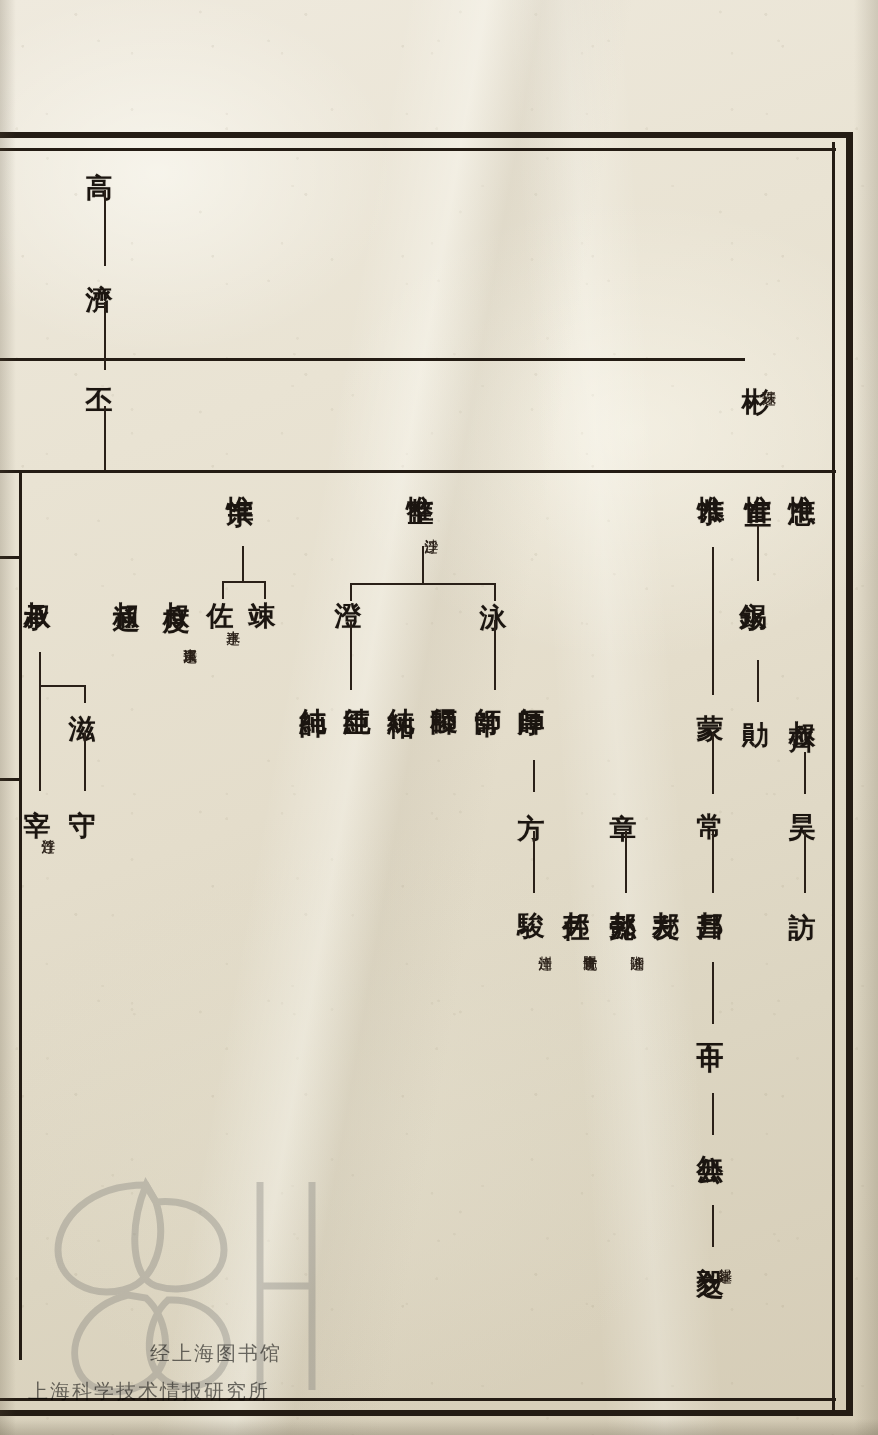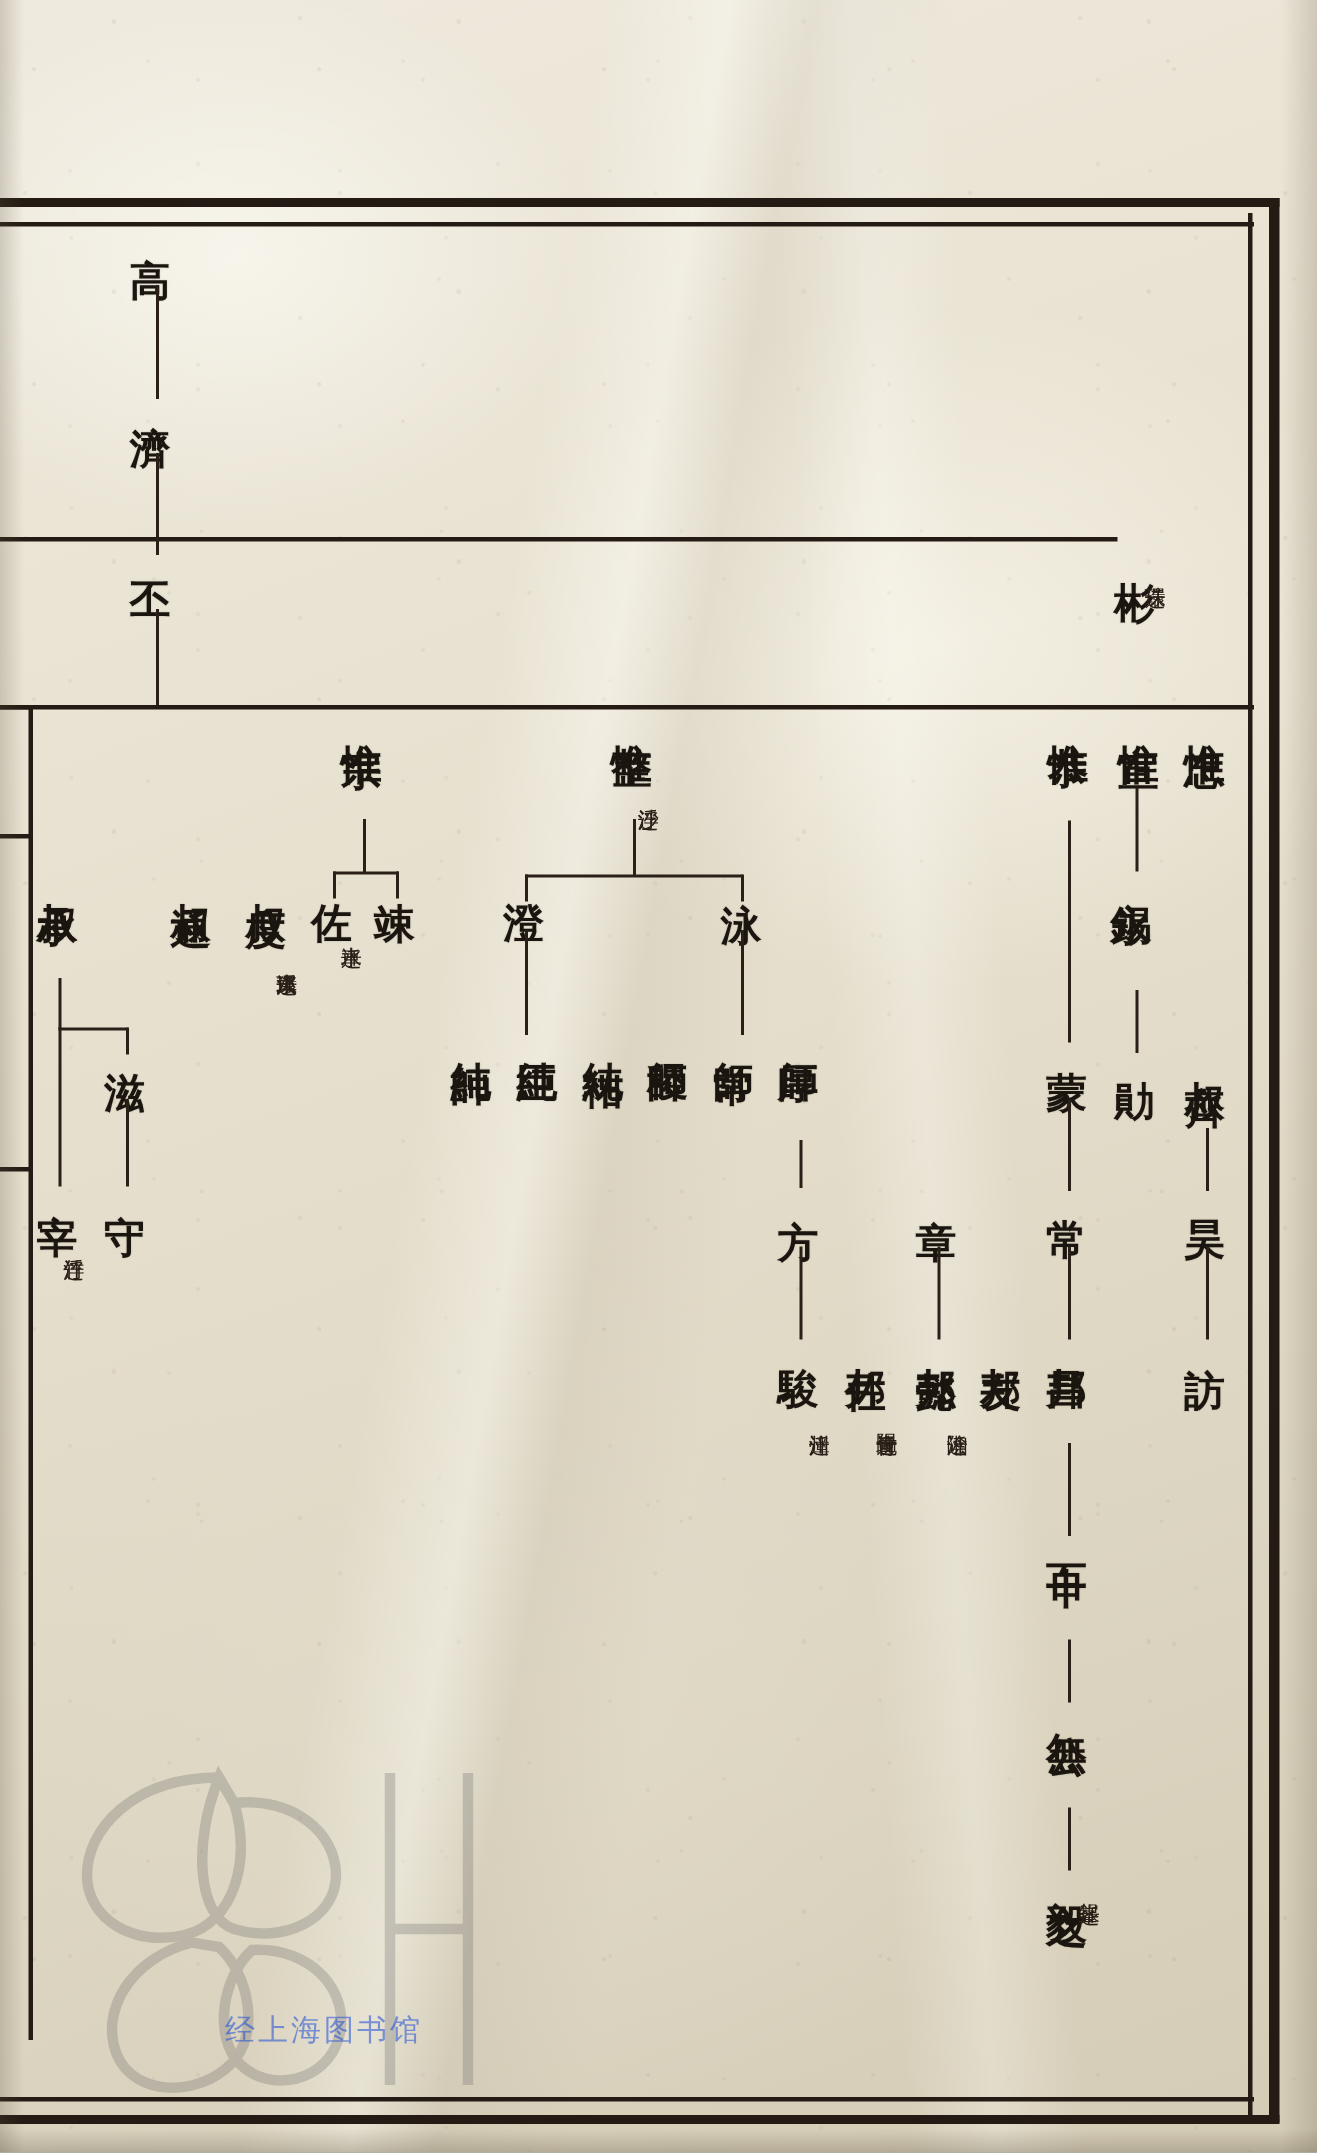--- a/index.html
+++ b/index.html
@@ -88,21 +88,21 @@
     position: absolute;
     left: 28px;
     top: 1090px;
     width: 300px;
     height: 310px;
     opacity: 0.30;
     pointer-events: none;
   }
   #wm-text1, #wm-text2 {
     position: absolute;
-    color: #1d4ed8;
+    color: #000000;
     font-size: 20px;
     letter-spacing: 2px;
     font-family: "DejaVu Sans", "Liberation Sans", sans-serif;
     opacity: 0.55;
     white-space: nowrap;
   }
   #wm-text1 { left: 150px; top: 1340px; }
   #wm-text2 { left: 28px; top: 1378px; }
   .edge-shadow {
     position: absolute;
@@ -241,17 +241,18 @@
       <path d="M118 95 C 60 95, 30 130, 30 160 C 30 190, 62 208, 95 200 C 128 192, 140 150, 128 112 Z"></path>
       <path d="M128 112 C 168 108, 196 132, 196 160 C 196 190, 160 206, 128 196 C 104 188, 100 140, 118 95 Z"></path>
       <path d="M100 205 C 60 215, 38 250, 50 280 C 62 308, 104 308, 126 286 C 146 266, 138 226, 118 208 Z"></path>
       <path d="M140 210 C 180 208, 206 238, 198 268 C 190 298, 152 306, 132 286 C 114 268, 120 228, 140 210 Z"></path>
       <path d="M232 92 L232 300"></path>
       <path d="M284 92 L284 300"></path>
       <path d="M232 196 L284 196"></path>
     </g>
   </svg>
   <div id="wm-text1">经上海图书馆</div>
+  <div id="wm-text2">上海科学技术情报研究所</div>
 
   <div class="edge-shadow" style="left:0; top:0; width:16px; height:1435px; background:linear-gradient(90deg, rgba(90,80,60,0.22), rgba(90,80,60,0));"></div>
   <div class="edge-shadow" style="left:0; top:1419px; width:878px; height:16px; background:linear-gradient(0deg, rgba(90,80,60,0.28), rgba(90,80,60,0));"></div>
   <div class="edge-shadow" style="left:854px; top:0; width:24px; height:1435px; background:linear-gradient(270deg, rgba(90,80,60,0.20), rgba(90,80,60,0));"></div>
 </div>
 
 </body></html>

